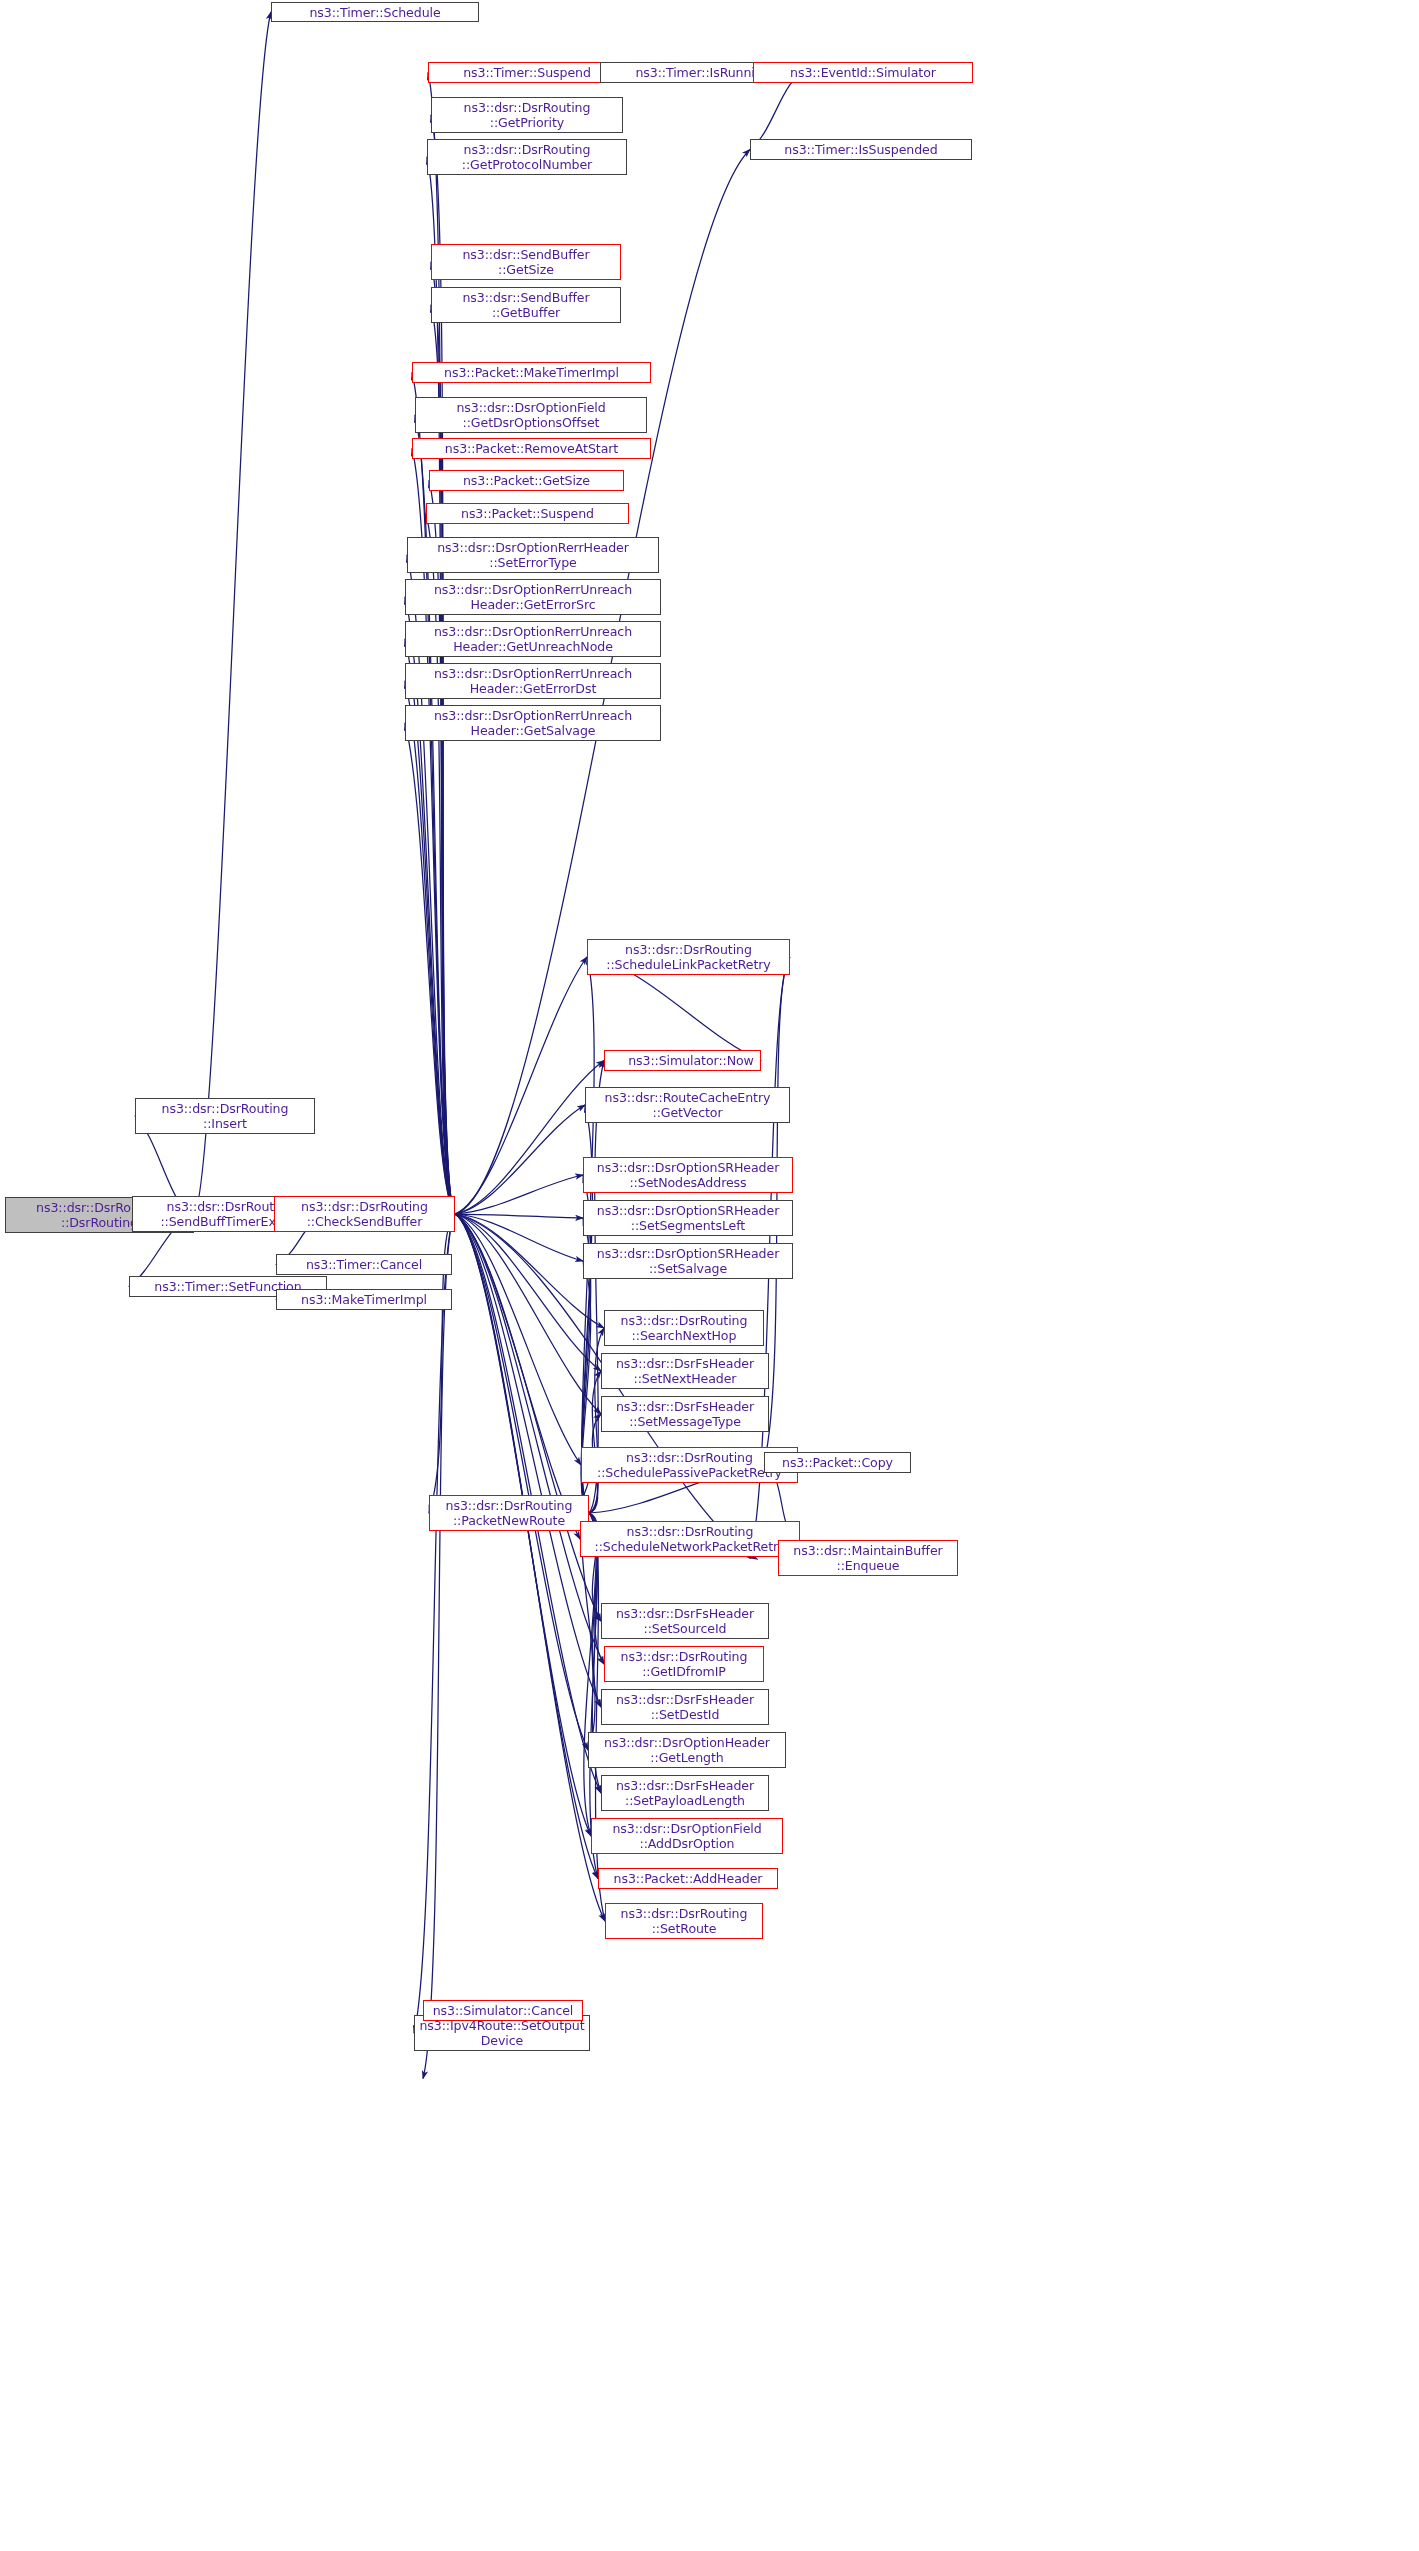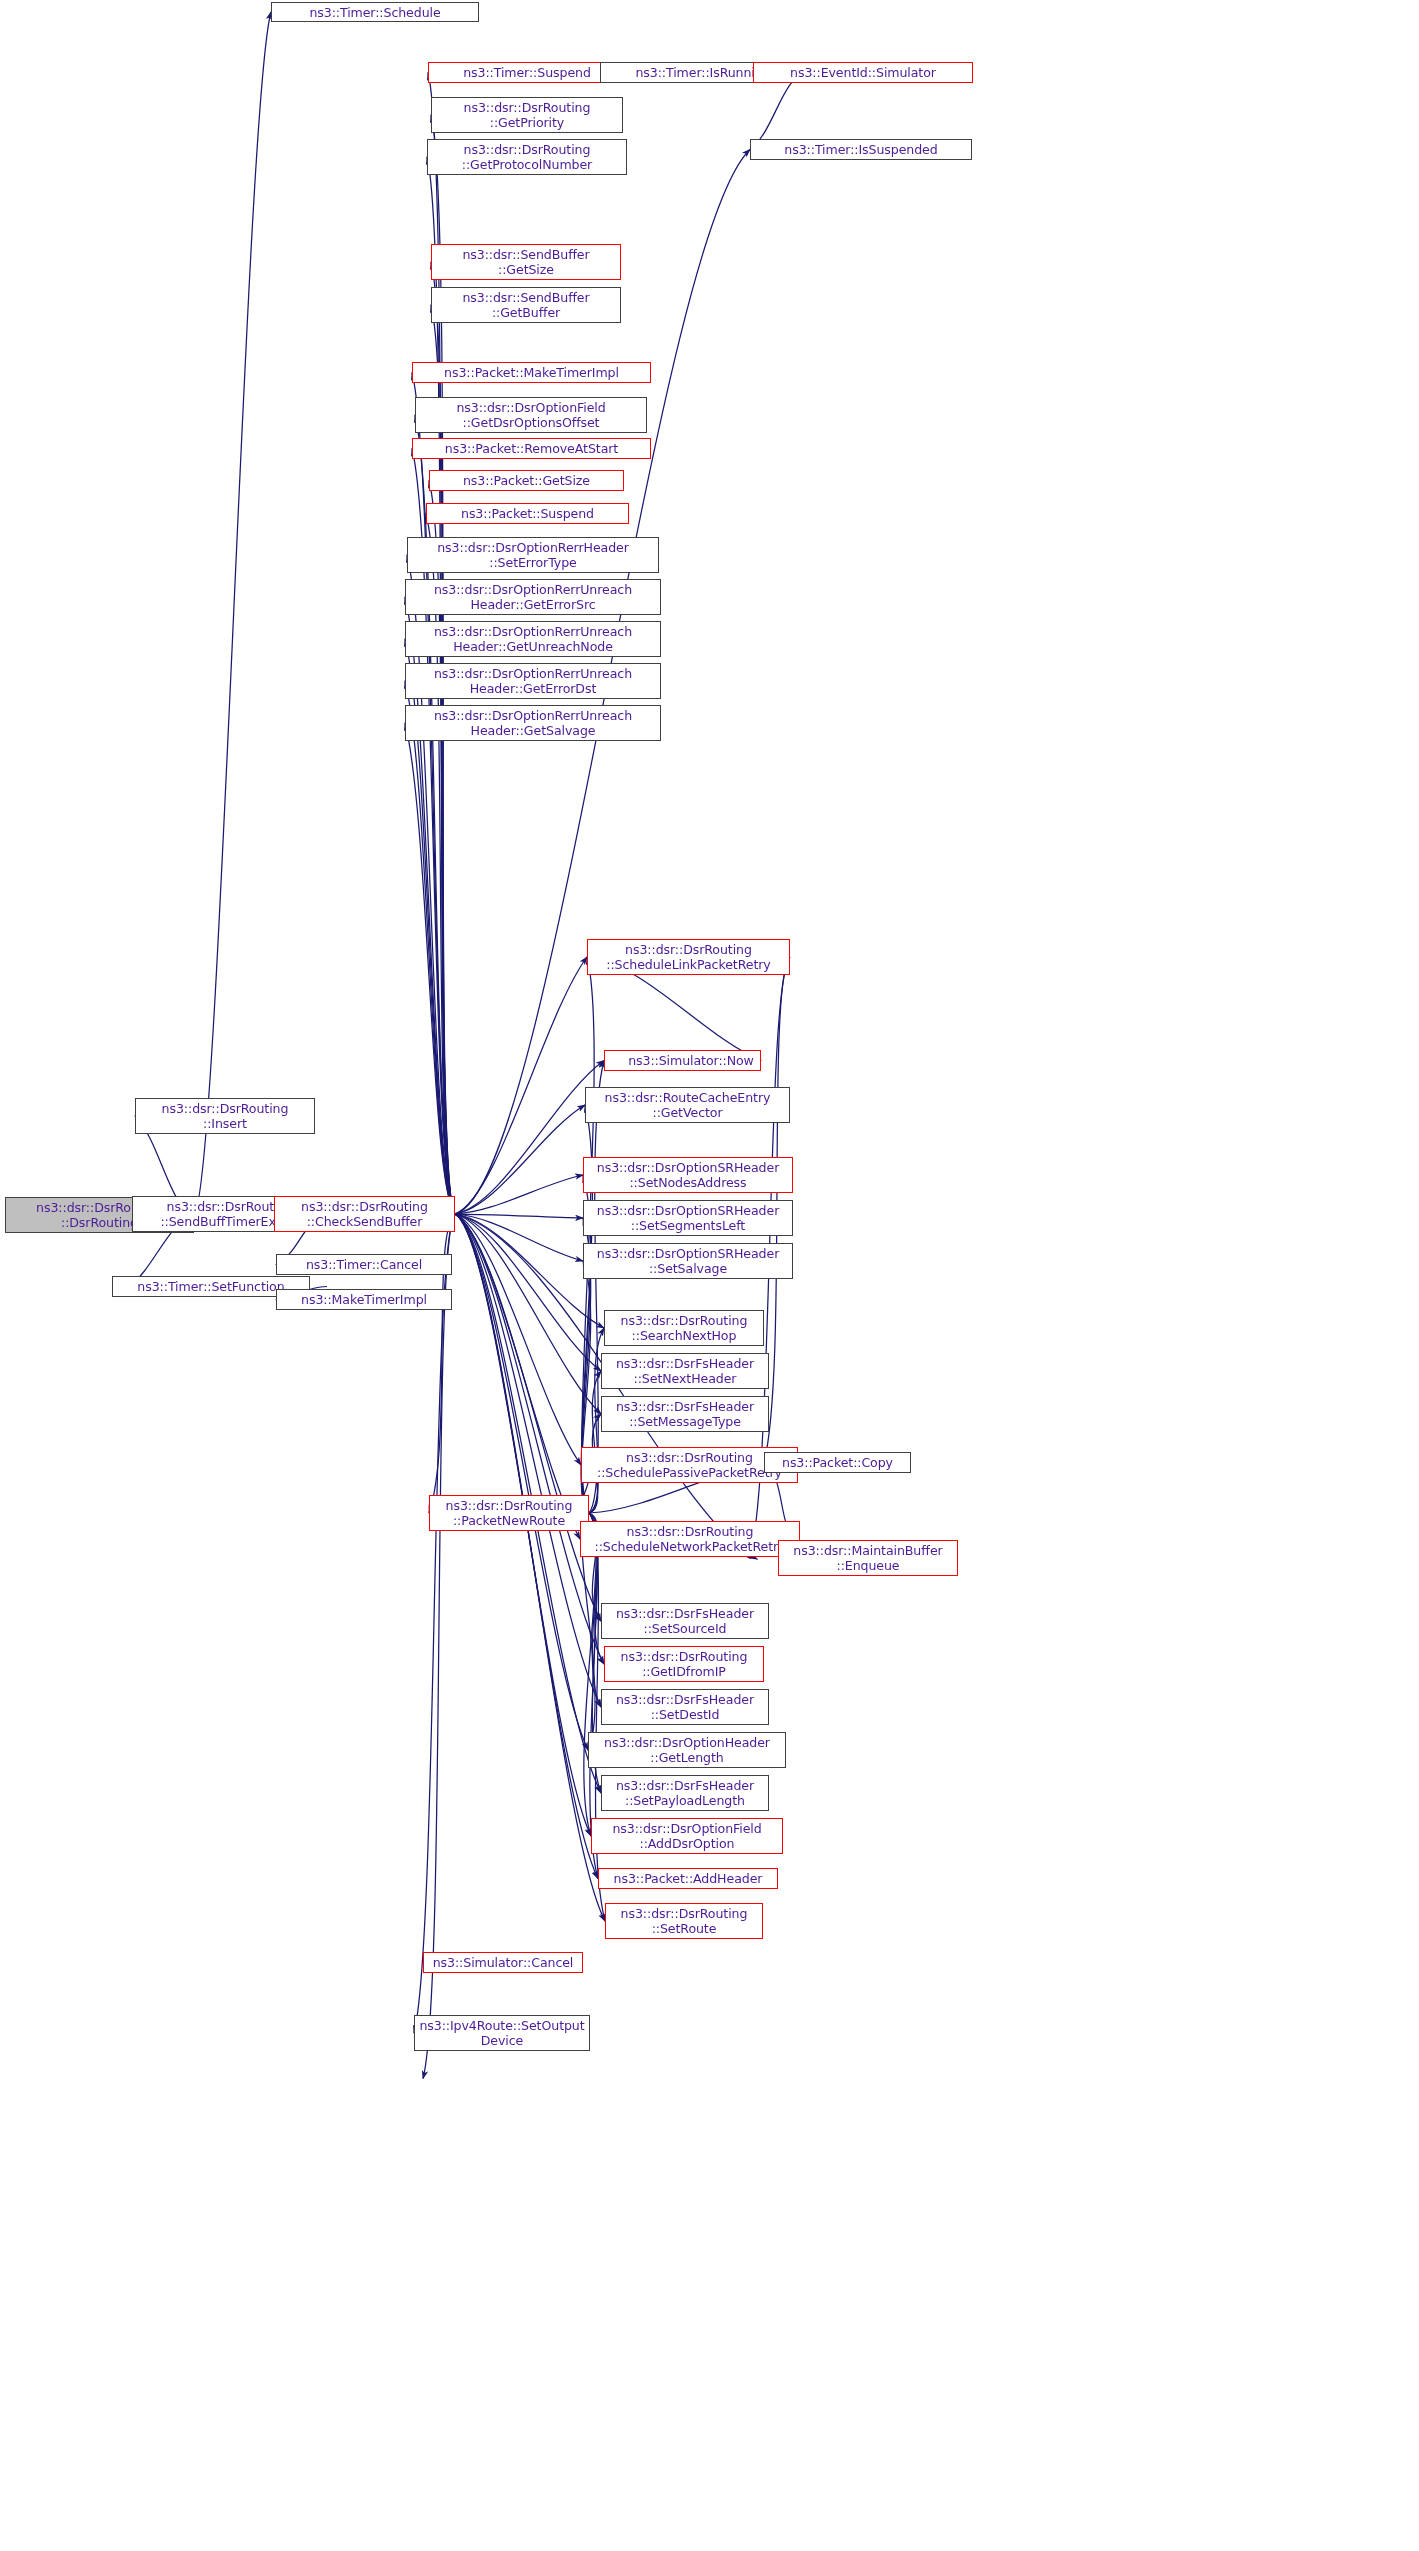--- a/index.html
+++ b/index.html
@@ -150,21 +150,21 @@
       <div class="node" style="left: 405px; top: 621px; width: 256px; height: 36px;"><span>ns3::dsr::DsrOptionRerrUnreach
 Header::GetUnreachNode</span></div>
       <div class="node" style="left: 405px; top: 663px; width: 256px; height: 36px;"><span>ns3::dsr::DsrOptionRerrUnreach
 Header::GetErrorDst</span></div>
       <div class="node" style="left: 405px; top: 705px; width: 256px; height: 36px;"><span>ns3::dsr::DsrOptionRerrUnreach
 Header::GetSalvage</span></div>
       <div class="node" style="left: 135px; top: 1098px; width: 180px; height: 36px;"><span>ns3::dsr::DsrRouting
 ::Insert</span></div>
       <div class="node" style="left: 132px; top: 1196px; width: 196px; height: 36px;"><span>ns3::dsr::DsrRouting
 ::SendBuffTimerExpire</span></div>
-      <div class="node" style="left: 112px; top: 1276px; width: 198px; height: 21px;"><span>ns3::Timer::SetFunction</span></div>
+      <div class="node" style="left: 129px; top: 1276px; width: 198px; height: 21px;"><span>ns3::Timer::SetFunction</span></div>
       <div class="node red" style="left: 274px; top: 1196px; width: 181px; height: 36px;"><span>ns3::dsr::DsrRouting
 ::CheckSendBuffer</span></div>
       <div class="node" style="left: 276px; top: 1254px; width: 176px; height: 21px;"><span>ns3::Timer::Cancel</span></div>
       <div class="node" style="left: 276px; top: 1289px; width: 176px; height: 21px;"><span>ns3::MakeTimerImpl</span></div>
       <div class="node red" style="left: 587px; top: 939px; width: 203px; height: 36px;"><span>ns3::dsr::DsrRouting
 ::ScheduleLinkPacketRetry</span></div>
       <div class="node red" style="left: 604px; top: 1050px; width: 157px; height: 21px; padding-left: 20px;"><span>ns3::Simulator::Now</span></div>
       <div class="node" style="left: 585px; top: 1087px; width: 205px; height: 36px;"><span>ns3::dsr::RouteCacheEntry
 ::GetVector</span></div>
       <div class="node red" style="left: 583px; top: 1157px; width: 210px; height: 36px;"><span>ns3::dsr::DsrOptionSRHeader
@@ -198,15 +198,15 @@
 ::GetLength</span></div>
       <div class="node" style="left: 601px; top: 1775px; width: 168px; height: 36px;"><span>ns3::dsr::DsrFsHeader
 ::SetPayloadLength</span></div>
       <div class="node red" style="left: 591px; top: 1818px; width: 192px; height: 36px;"><span>ns3::dsr::DsrOptionField
 ::AddDsrOption</span></div>
       <div class="node red" style="left: 598px; top: 1868px; width: 180px; height: 21px;"><span>ns3::Packet::AddHeader</span></div>
       <div class="node red" style="left: 605px; top: 1903px; width: 158px; height: 36px;"><span>ns3::dsr::DsrRouting
 ::SetRoute</span></div>
       <div class="node" style="left: 414px; top: 2015px; width: 176px; height: 36px;"><span>ns3::Ipv4Route::SetOutput
 Device</span></div>
-      <div class="node red" style="left: 423px; top: 1952px; width: 160px; height: 21px;"><span>ns3::Simulator::Cancel</span></div>
+      <div class="node red" style="left: 423px; top: 2000px; width: 160px; height: 21px;"><span>ns3::Simulator::Cancel</span></div>
     </div>
 </div>
 
 </body></html>

